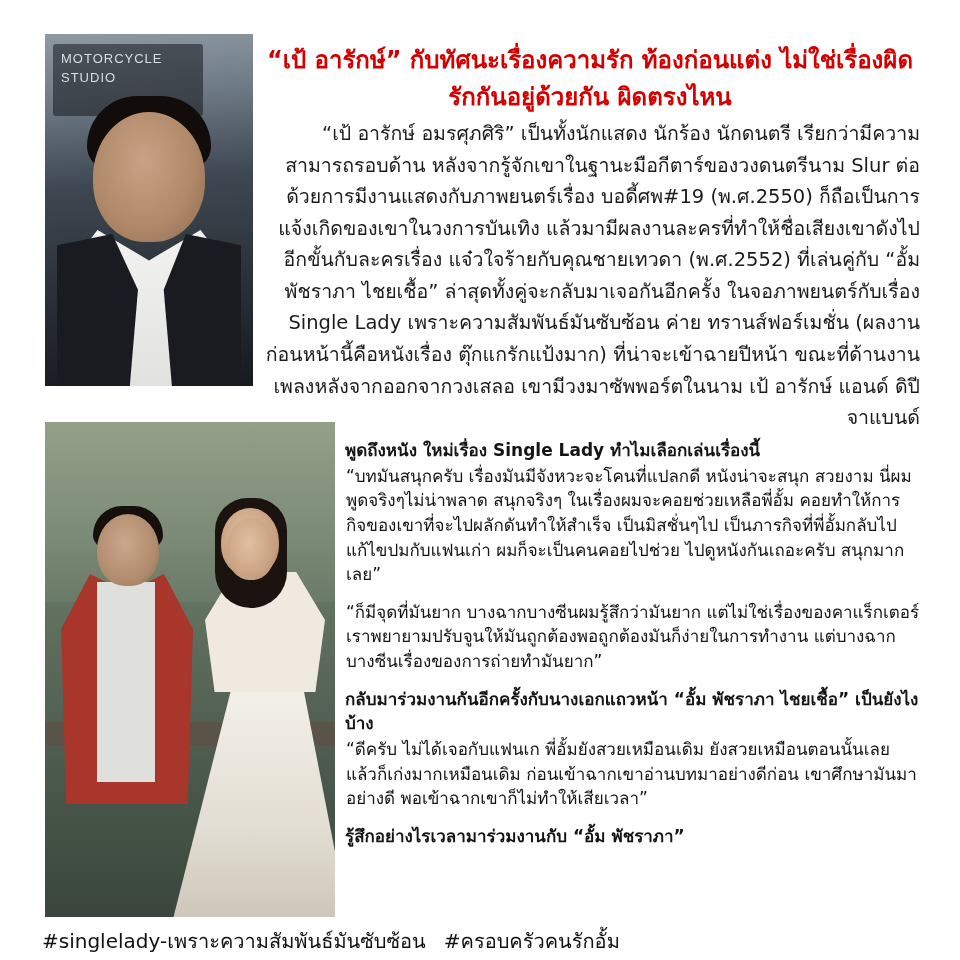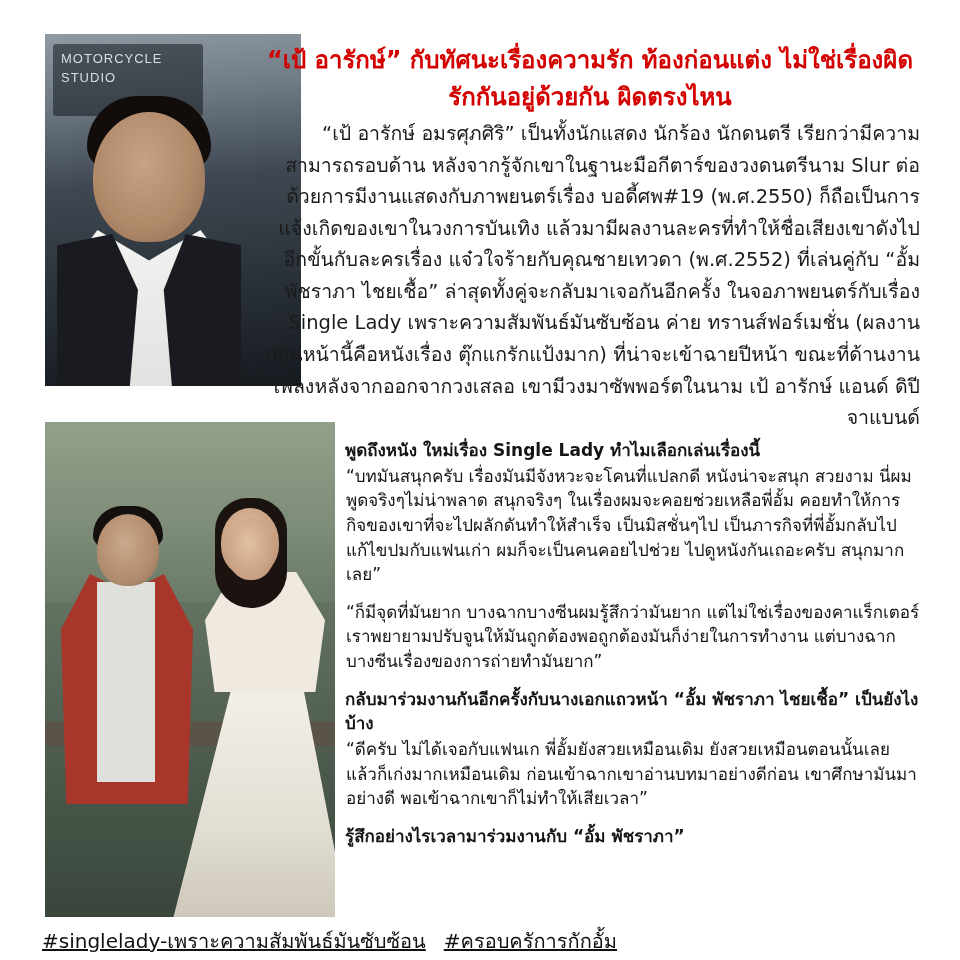--- a/index.html
+++ b/index.html
@@ -31,21 +31,20 @@
   }
 
   .portrait-photo {
     position: absolute;
     left: 45px;
     top: 34px;
     width: 208px;
     height: 352px;
     background: linear-gradient(175deg, #8f9aa3 0%, #6f7b86 18%, #3f4852 42%, #2a3138 70%, #151a1f 100%);
     overflow: hidden;
-    padding-left: 48px;
   }
   .portrait-photo .sign {
     position: absolute;
     left: 8px;
     top: 10px;
     width: 150px;
     height: 72px;
     background: rgba(22,26,31,0.55);
     border-radius: 3px;
     color: #d7dde3;
@@ -223,21 +222,21 @@
 
   .hashtags {
     position: absolute;
     left: 42px;
     top: 925px;
     width: 880px;
     color: #111111;
     font-size: 20px;
     font-family: "DejaVu Sans", sans-serif;
   }
-  .hashtags span { white-space: nowrap; text-decoration: underline; }
+  .hashtags span { white-space: nowrap; }
   .hashtags .tag2 { margin-left: 18px; }
 </style>
 </head>
 <body>
 
 <div class="page">
 
   <div class="top-section">
 
     <div class="portrait-photo">
@@ -275,16 +274,16 @@
 
     <p class="a">“ก็มีจุดที่มันยาก บางฉากบางซีนผมรู้สึกว่ามันยาก แต่ไม่ใช่เรื่องของคาแร็กเตอร์ เราพยายามปรับจูนให้มันถูกต้องพอถูกต้องมันก็ง่ายในการทำงาน แต่บางฉากบางซีนเรื่องของการถ่ายทำมันยาก”</p>
 
     <p class="q">กลับมาร่วมงานกันอีกครั้งกับนางเอกแถวหน้า “อั้ม พัชราภา ไชยเชื้อ” เป็นยังไงบ้าง</p>
     <p class="a">“ดีครับ ไม่ได้เจอกับแฟนเก พี่อั้มยังสวยเหมือนเดิม ยังสวยเหมือนตอนนั้นเลย แล้วก็เก่งมากเหมือนเดิม ก่อนเข้าฉากเขาอ่านบทมาอย่างดีก่อน เขาศึกษามันมาอย่างดี พอเข้าฉากเขาก็ไม่ทำให้เสียเวลา”</p>
 
     <p class="q">รู้สึกอย่างไรเวลามาร่วมงานกับ “อั้ม พัชราภา”</p>
   </div>
 
   <div class="hashtags">
-    <span class="tag1">#singlelady-เพราะความสัมพันธ์มันซับซ้อน</span><span class="tag2">#ครอบครัการกักอั้ม</span>
+    <span class="tag1">#singlelady-เพราะความสัมพันธ์มันซับซ้อน</span><span class="tag2">#ครอบครัวคนรักอั้ม</span>
   </div>
 
 </div>
 
 </body></html>

